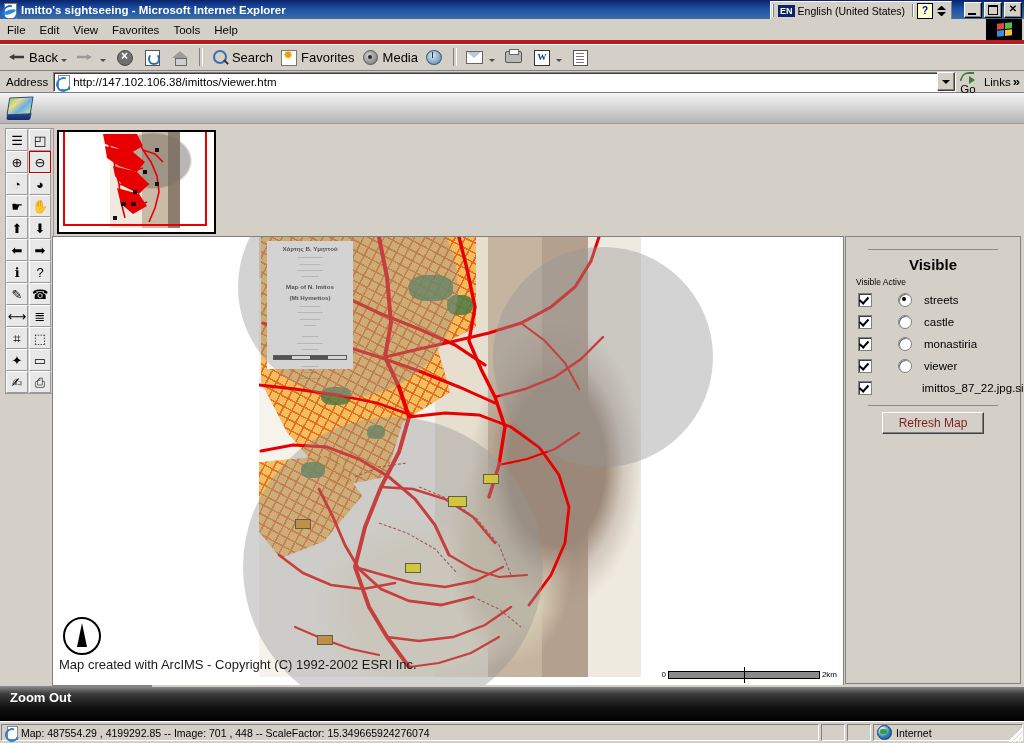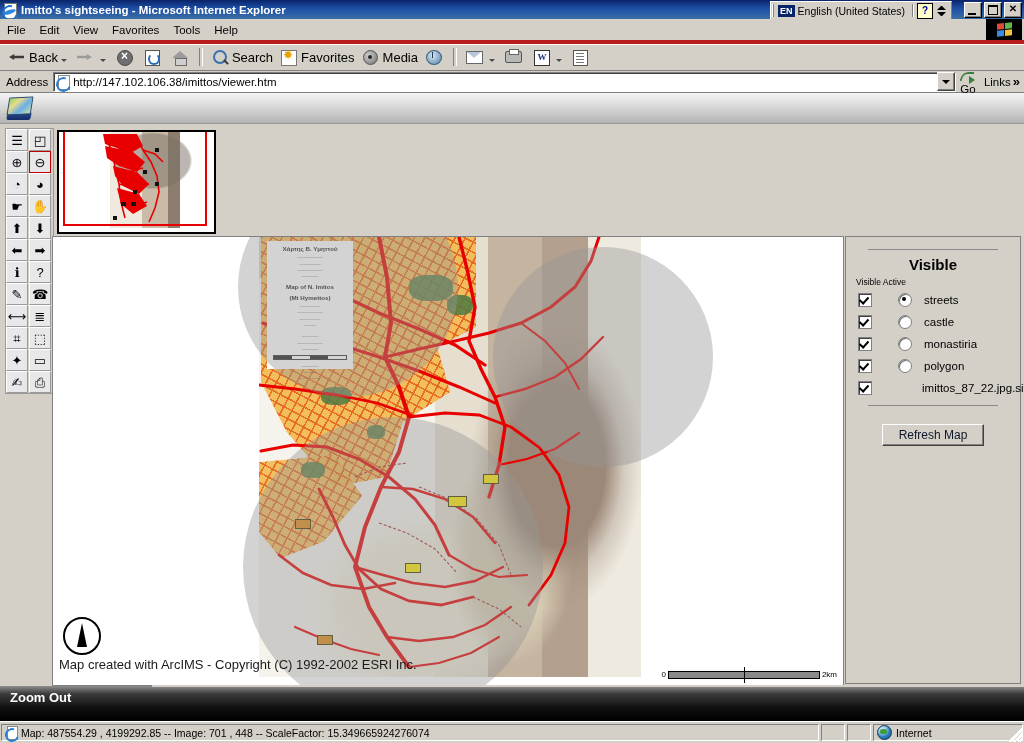--- a/index.html
+++ b/index.html
@@ -289,23 +289,23 @@
     border:solid #000;border-width:0 2px 2px 0;transform:rotate(42deg);
   }
   .rdo{
     width:12px;height:12px;border-radius:50%;background:#fff;border:1px solid #808080;
     box-shadow:inset 1px 1px 0 #707070;margin-left:26px;position:relative;flex:none;
   }
   .rdo.on::after{content:"";position:absolute;left:3px;top:3px;width:4px;height:4px;border-radius:50%;background:#000;}
   .lname{margin-left:12px;color:#000;}
   .lrow.noradio .lname{margin-left:50px;}
   .refresh{
-    display:block;margin:18px auto 0;padding:3px 16px;font-size:12px;background:#d4d0c8;
+    display:block;margin:6px auto 0;padding:3px 16px;font-size:12px;background:#d4d0c8;
     border:1px solid #fff;border-right-color:#404040;border-bottom-color:#404040;
-    box-shadow:inset -1px -1px 0 #808080;color:#0f172a;
+    box-shadow:inset -1px -1px 0 #808080;color:#7f1d1d;
     font-family:"Liberation Sans",sans-serif;
   }
 
   
   .tablearea{
     position:absolute;left:52px;top:563px;width:790px;height:124px;
     background:#d4d0c8;border:1px solid #808080;overflow:hidden;
   }
   .tbl-title{text-align:center;font-size:12px;font-weight:bold;color:#000;margin:0;padding:0;line-height:13px;}
   .tbl-wrap{display:flex;justify-content:center;margin-top:1px;}
@@ -719,21 +719,21 @@
             <span class="lname">castle</span>
           </div>
           <div class="lrow">
             <div class="cbx on"></div>
             <div class="rdo"></div>
             <span class="lname">monastiria</span>
           </div>
           <div class="lrow">
             <div class="cbx on"></div>
             <div class="rdo"></div>
-            <span class="lname">polygon</span>
+            <span class="lname">viewer</span>
           </div>
           <div class="lrow noradio">
             <div class="cbx on"></div>
             <span class="lname">imittos_87_22.jpg.sid</span>
           </div>
         </div>
       <hr class="hr">
       <button class="refresh">Refresh Map</button>
     </div>
 

